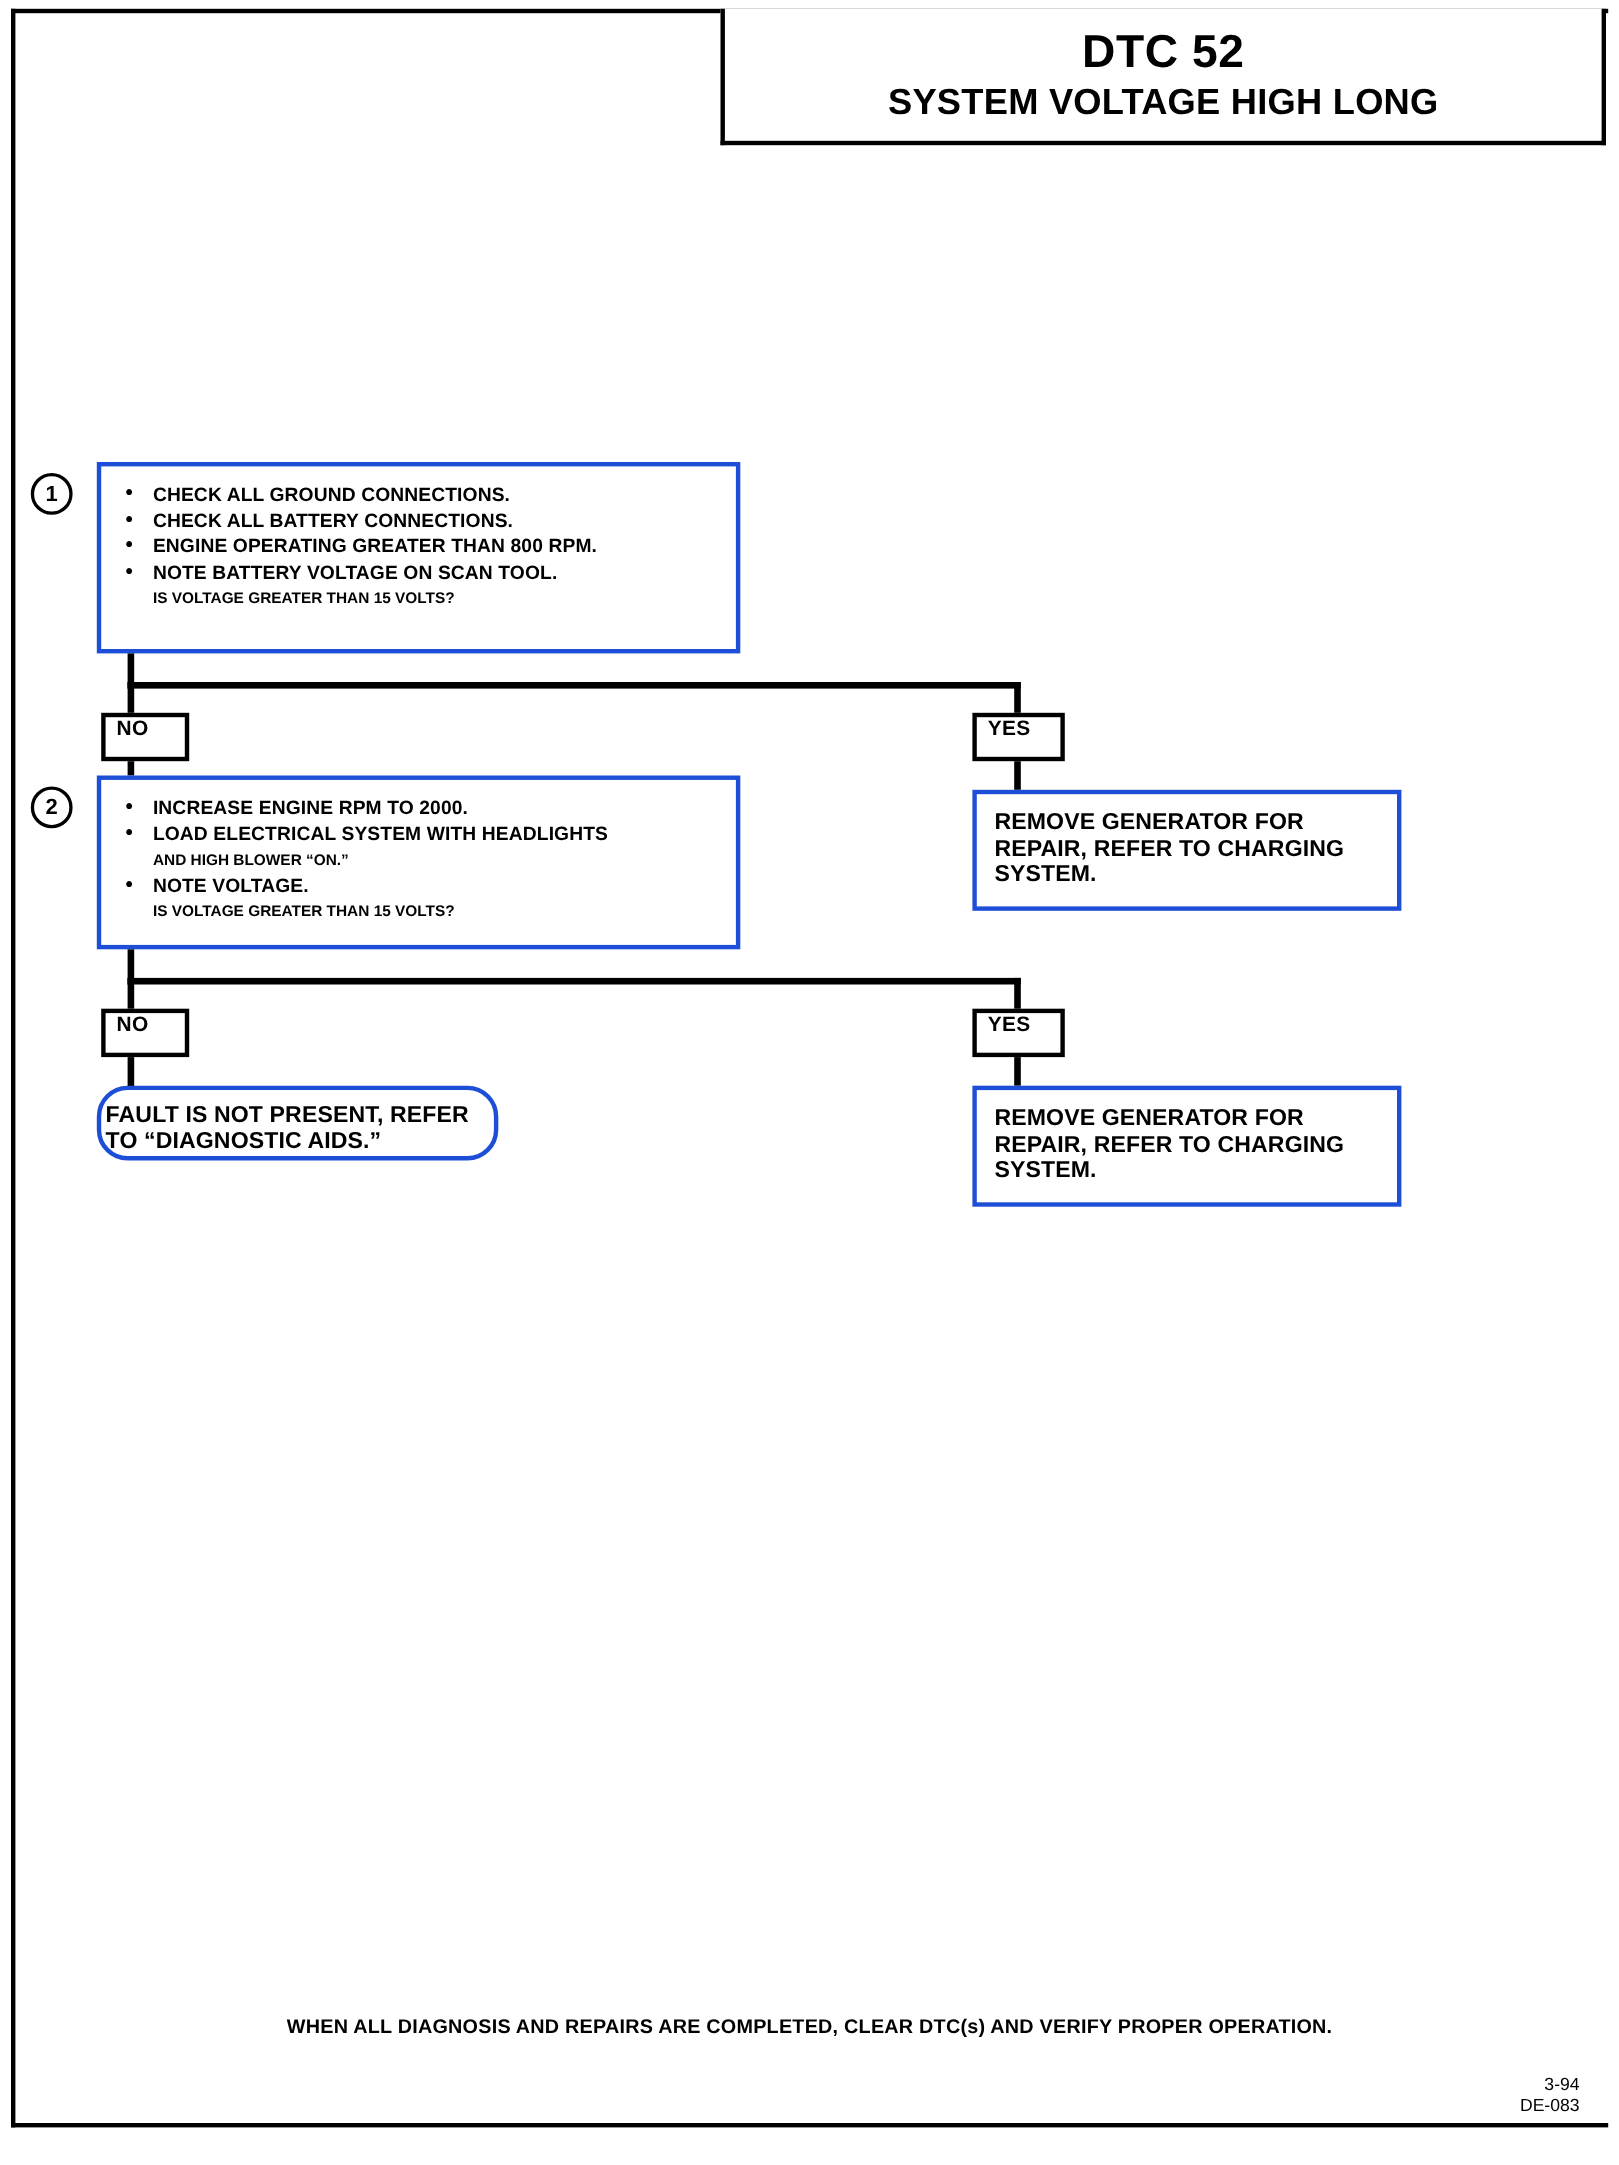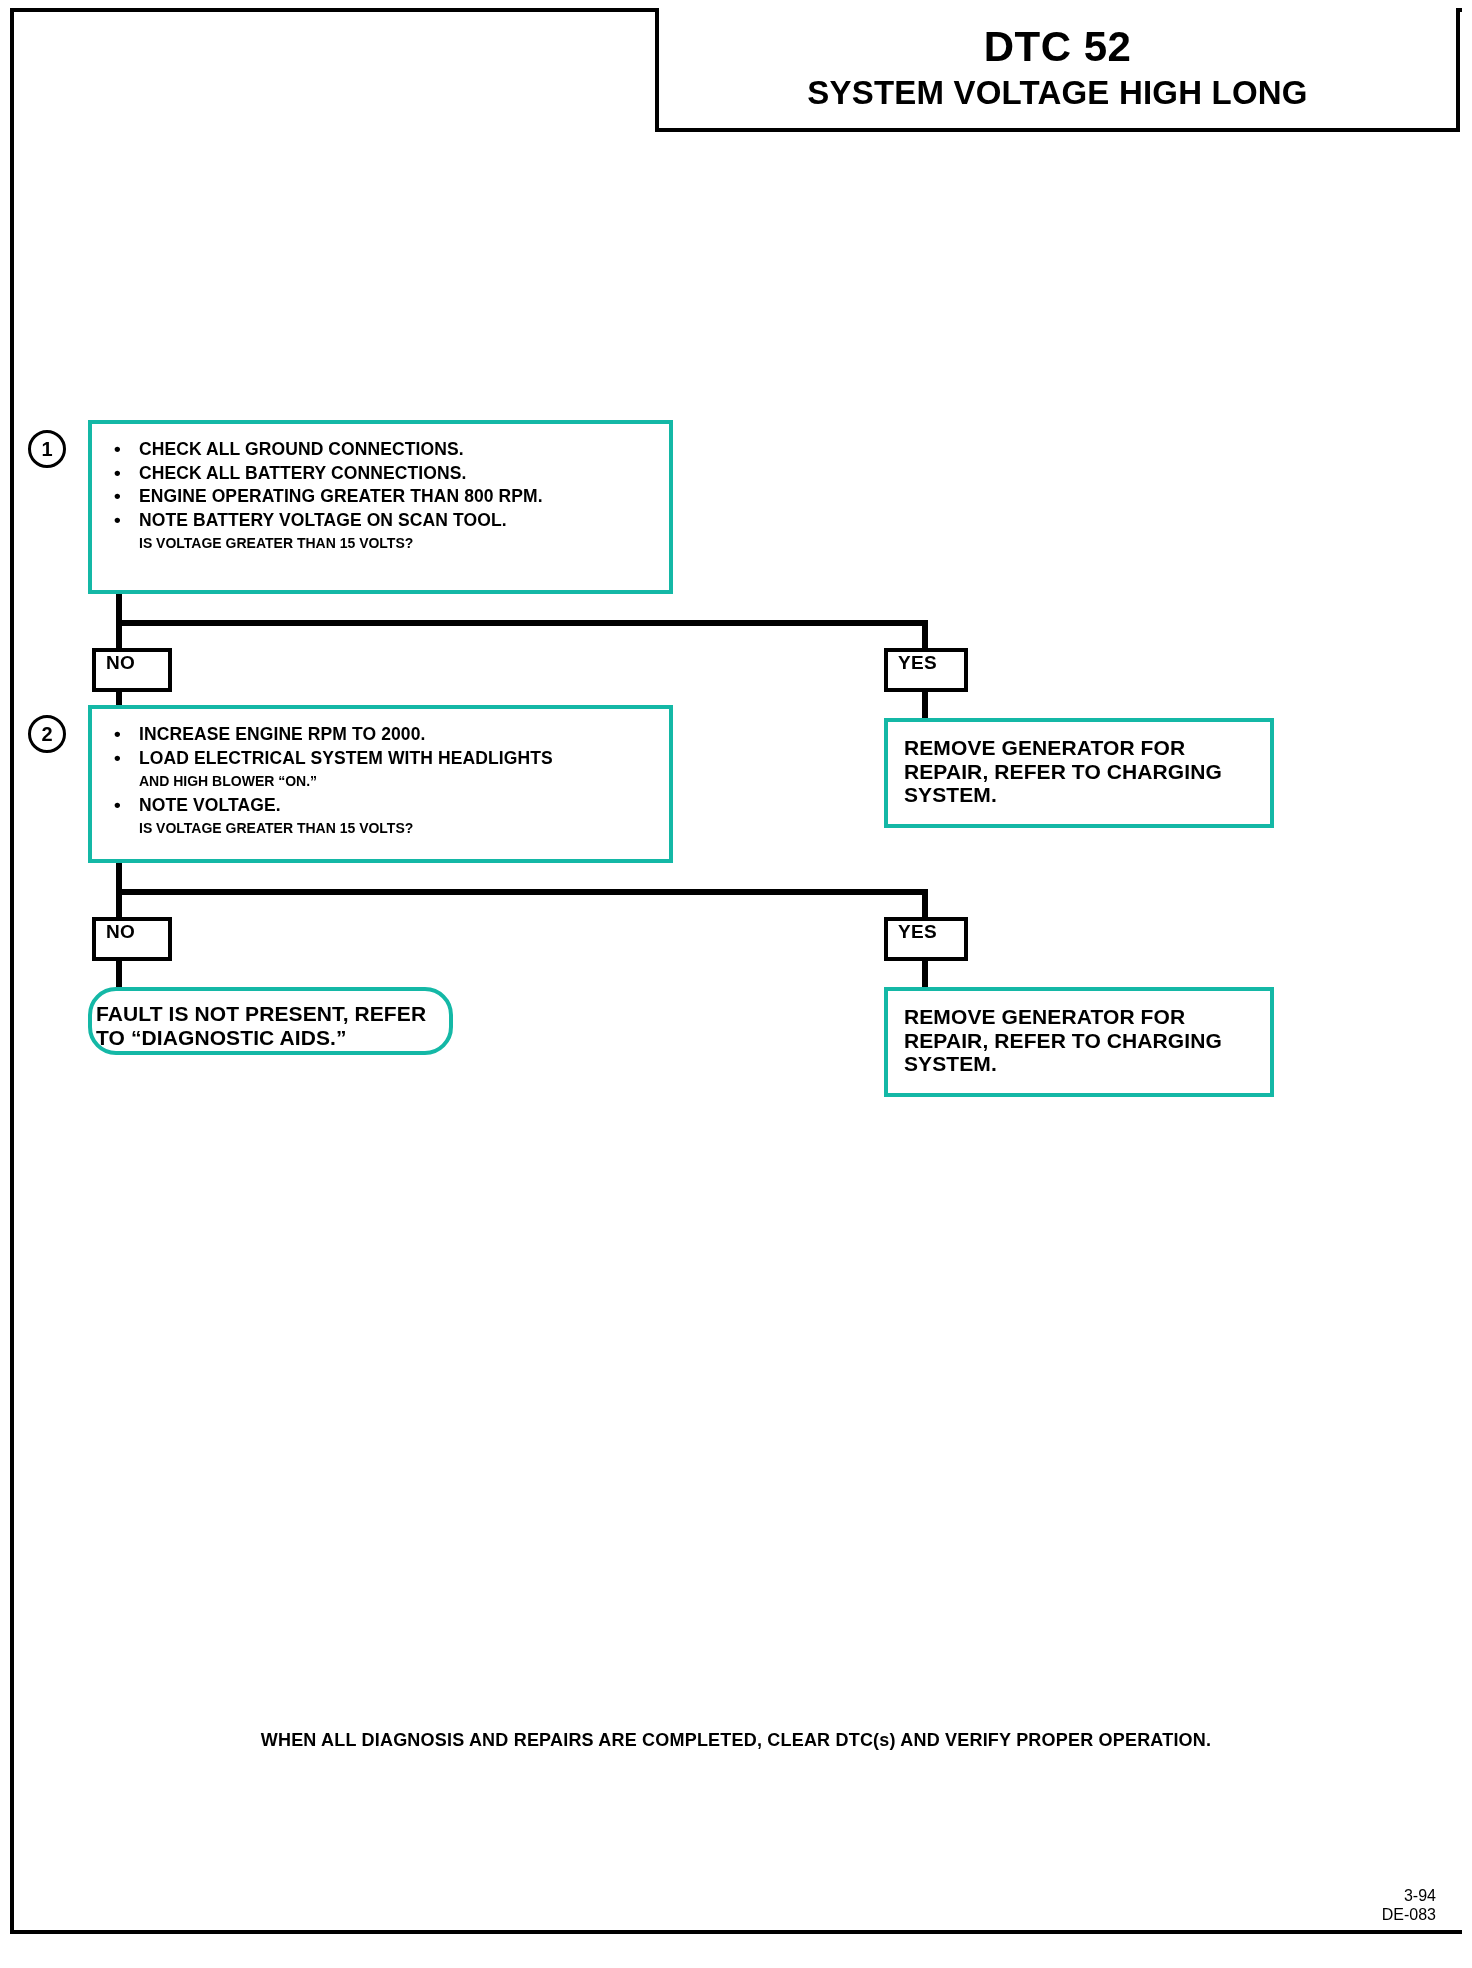--- a/index.html
+++ b/index.html
@@ -73,21 +73,21 @@
     letter-spacing: 0.2px;
     line-height: 1.1;
     margin-top: 6px;
     color: #000;
   }
 
   
   .fbox {
     position: absolute;
     box-sizing: border-box;
-    border: 4px solid #14b8a6;
+    border: 4px solid #1d4ed8;
     background: #fff;
   }
   .fbox .bl-list {
     margin: 0;
     padding: 0;
     list-style: none;
   }
   .bl-item {
     position: relative;
     font-size: 17.5px;
@@ -160,21 +160,21 @@
   .conn-h {
     position: absolute;
     height: 6px;
     background: #000;
   }
 
   
   .footer-note {
     position: absolute;
     left: 0;
-    top: 1730px;
+    top: 1832px;
     width: 1472px;
     text-align: center;
     font-size: 18px;
     font-weight: bold;
     letter-spacing: 0.2px;
     color: #000;
   }
   .page-ref {
     position: absolute;
     right: 36px;

